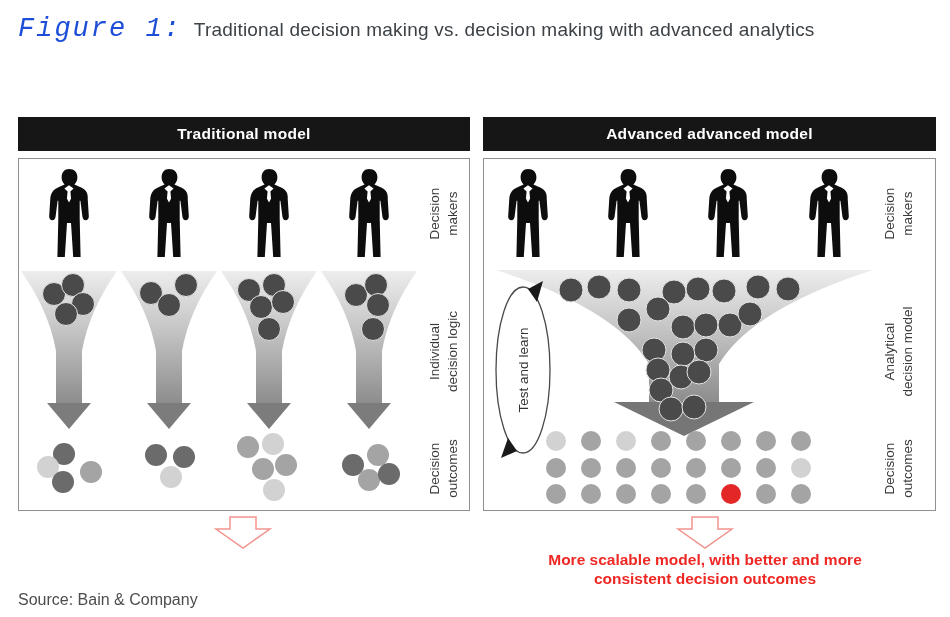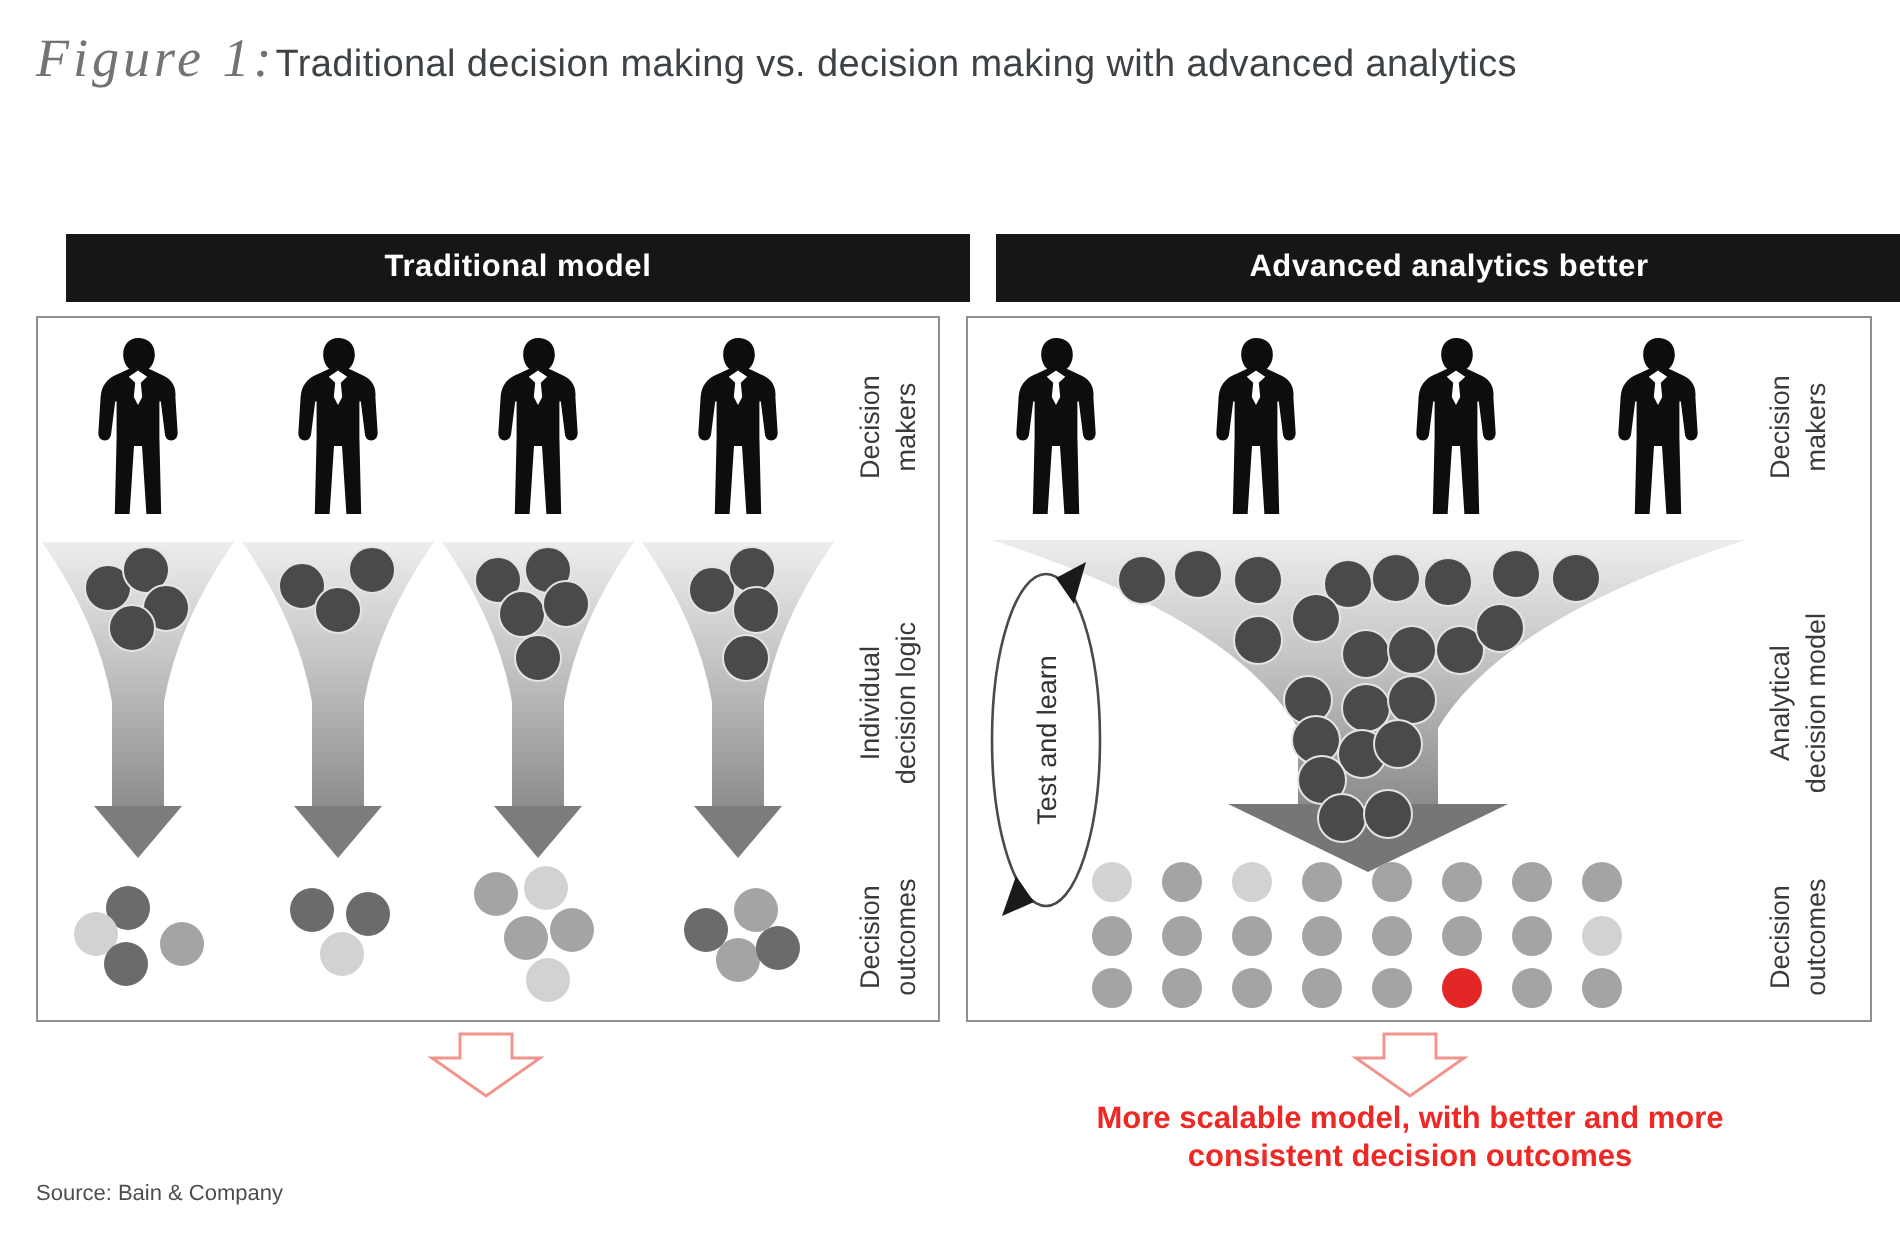--- a/index.html
+++ b/index.html
@@ -1,41 +1,41 @@
 <!DOCTYPE html>
 <html><head>
 <meta charset="utf-8">
 <style>
   html,body{margin:0;padding:0;background:#ffffff;}
   .page{position:relative;width:950px;height:617px;background:#ffffff;overflow:hidden;
         font-family:"Liberation Sans",sans-serif;}
   .title-row{position:absolute;left:18px;top:14px;white-space:nowrap;}
-  .fig-label{font-family:Liberation Serif, serif;font-style:italic;font-size:27px;
-             color:#737373;letter-spacing:2px;}
+  .fig-label{font-family:Liberation Mono, monospace;font-style:italic;font-size:27px;
+             color:#1d4ed8;letter-spacing:2px;margin-right:12px;}
   .fig-title{font-size:19px;color:#3d4247;letter-spacing:.2px;text-align:center;}
   .header-bar{position:absolute;top:117px;height:34px;background:#161616;
-              display:flex;align-items:center;justify-content:center;margin-left:15px;}
+              display:flex;align-items:center;justify-content:center;}
   .header-bar span{color:#ffffff;font-weight:bold;font-size:15.5px;letter-spacing:.3px;}
   #hdrL{left:18px;width:452px;}
   #hdrR{left:483px;width:453px;}
   .panel{position:absolute;top:158px;height:353px;background:#ffffff;
          border:1px solid #8f8f8f;box-sizing:border-box;}
   #panL{left:18px;width:452px;}
   #panR{left:483px;width:453px;}
   svg.diagram{position:absolute;left:0;top:0;display:block;}
   .rot-label{position:absolute;width:140px;text-align:center;transform:rotate(-90deg);
              white-space:pre-line;font-size:13.5px;color:#3a3a3a;line-height:1.3;}
   #panL .rl0{left:355px;top:37px;}  #panL .rl1{left:355px;top:175px;}  #panL .rl2{left:355px;top:292px;}
   #panR .rl0{left:345px;top:37px;}  #panR .rl1{left:345px;top:175px;}  #panR .rl2{left:345px;top:292px;}
   .red-arrow{position:absolute;top:516px;width:60px;height:34px;}
   #arrL{left:213px;} #arrR{left:675px;}
   .caption{position:absolute;top:551px;width:400px;text-align:center;color:#ee2824;
            font-weight:bold;font-size:15.5px;line-height:1.2;white-space:pre-line;}
   #capL{left:43px;} #capR{left:505px;}
-  .source{position:absolute;left:18px;top:591px;font-size:11px;color:#4d4d4d;}
+  .source{position:absolute;left:18px;top:591px;font-size:16px;color:#4d4d4d;}
   .defs-holder{position:absolute;width:0;height:0;overflow:hidden;}
 </style>
 </head>
 <body>
 
 <div class="page">
 
   <svg class="defs-holder" aria-hidden="true">
     <defs>
       <linearGradient id="funnelGrad" x1="0" y1="0" x2="0" y2="1">
@@ -51,21 +51,21 @@
   </svg>
 
   <div class="title-row">
     <span class="fig-label">Figure 1:</span><span class="fig-title">Traditional decision making vs. decision making with advanced analytics</span>
   </div>
 
   <div class="header-bar" id="hdrL">
     <span>Traditional model</span>
   </div>
   <div class="header-bar" id="hdrR">
-    <span>Advanced analytics better</span>
+    <span>Advanced advanced model</span>
   </div>
 
   <div class="panel" id="panL">
     <svg class="diagram" id="svgL" width="450" height="351" viewBox="0 0 450 351">
         <use transform="translate(29,10)" href="#person-sym" xlink:href="#person-sym"></use>
         <use transform="translate(129,10)" href="#person-sym" xlink:href="#person-sym"></use>
         <use transform="translate(229,10)" href="#person-sym" xlink:href="#person-sym"></use>
         <use transform="translate(329,10)" href="#person-sym" xlink:href="#person-sym"></use>
         <path d="M2 112L98 112Q70 152 63 192L63 248L37 248L37 192Q30 152 2 112Z" fill="url(#funnelGrad)"></path>
         <path d="M28 244L72 244L50 270Z" fill="#7c7c7c"></path>

